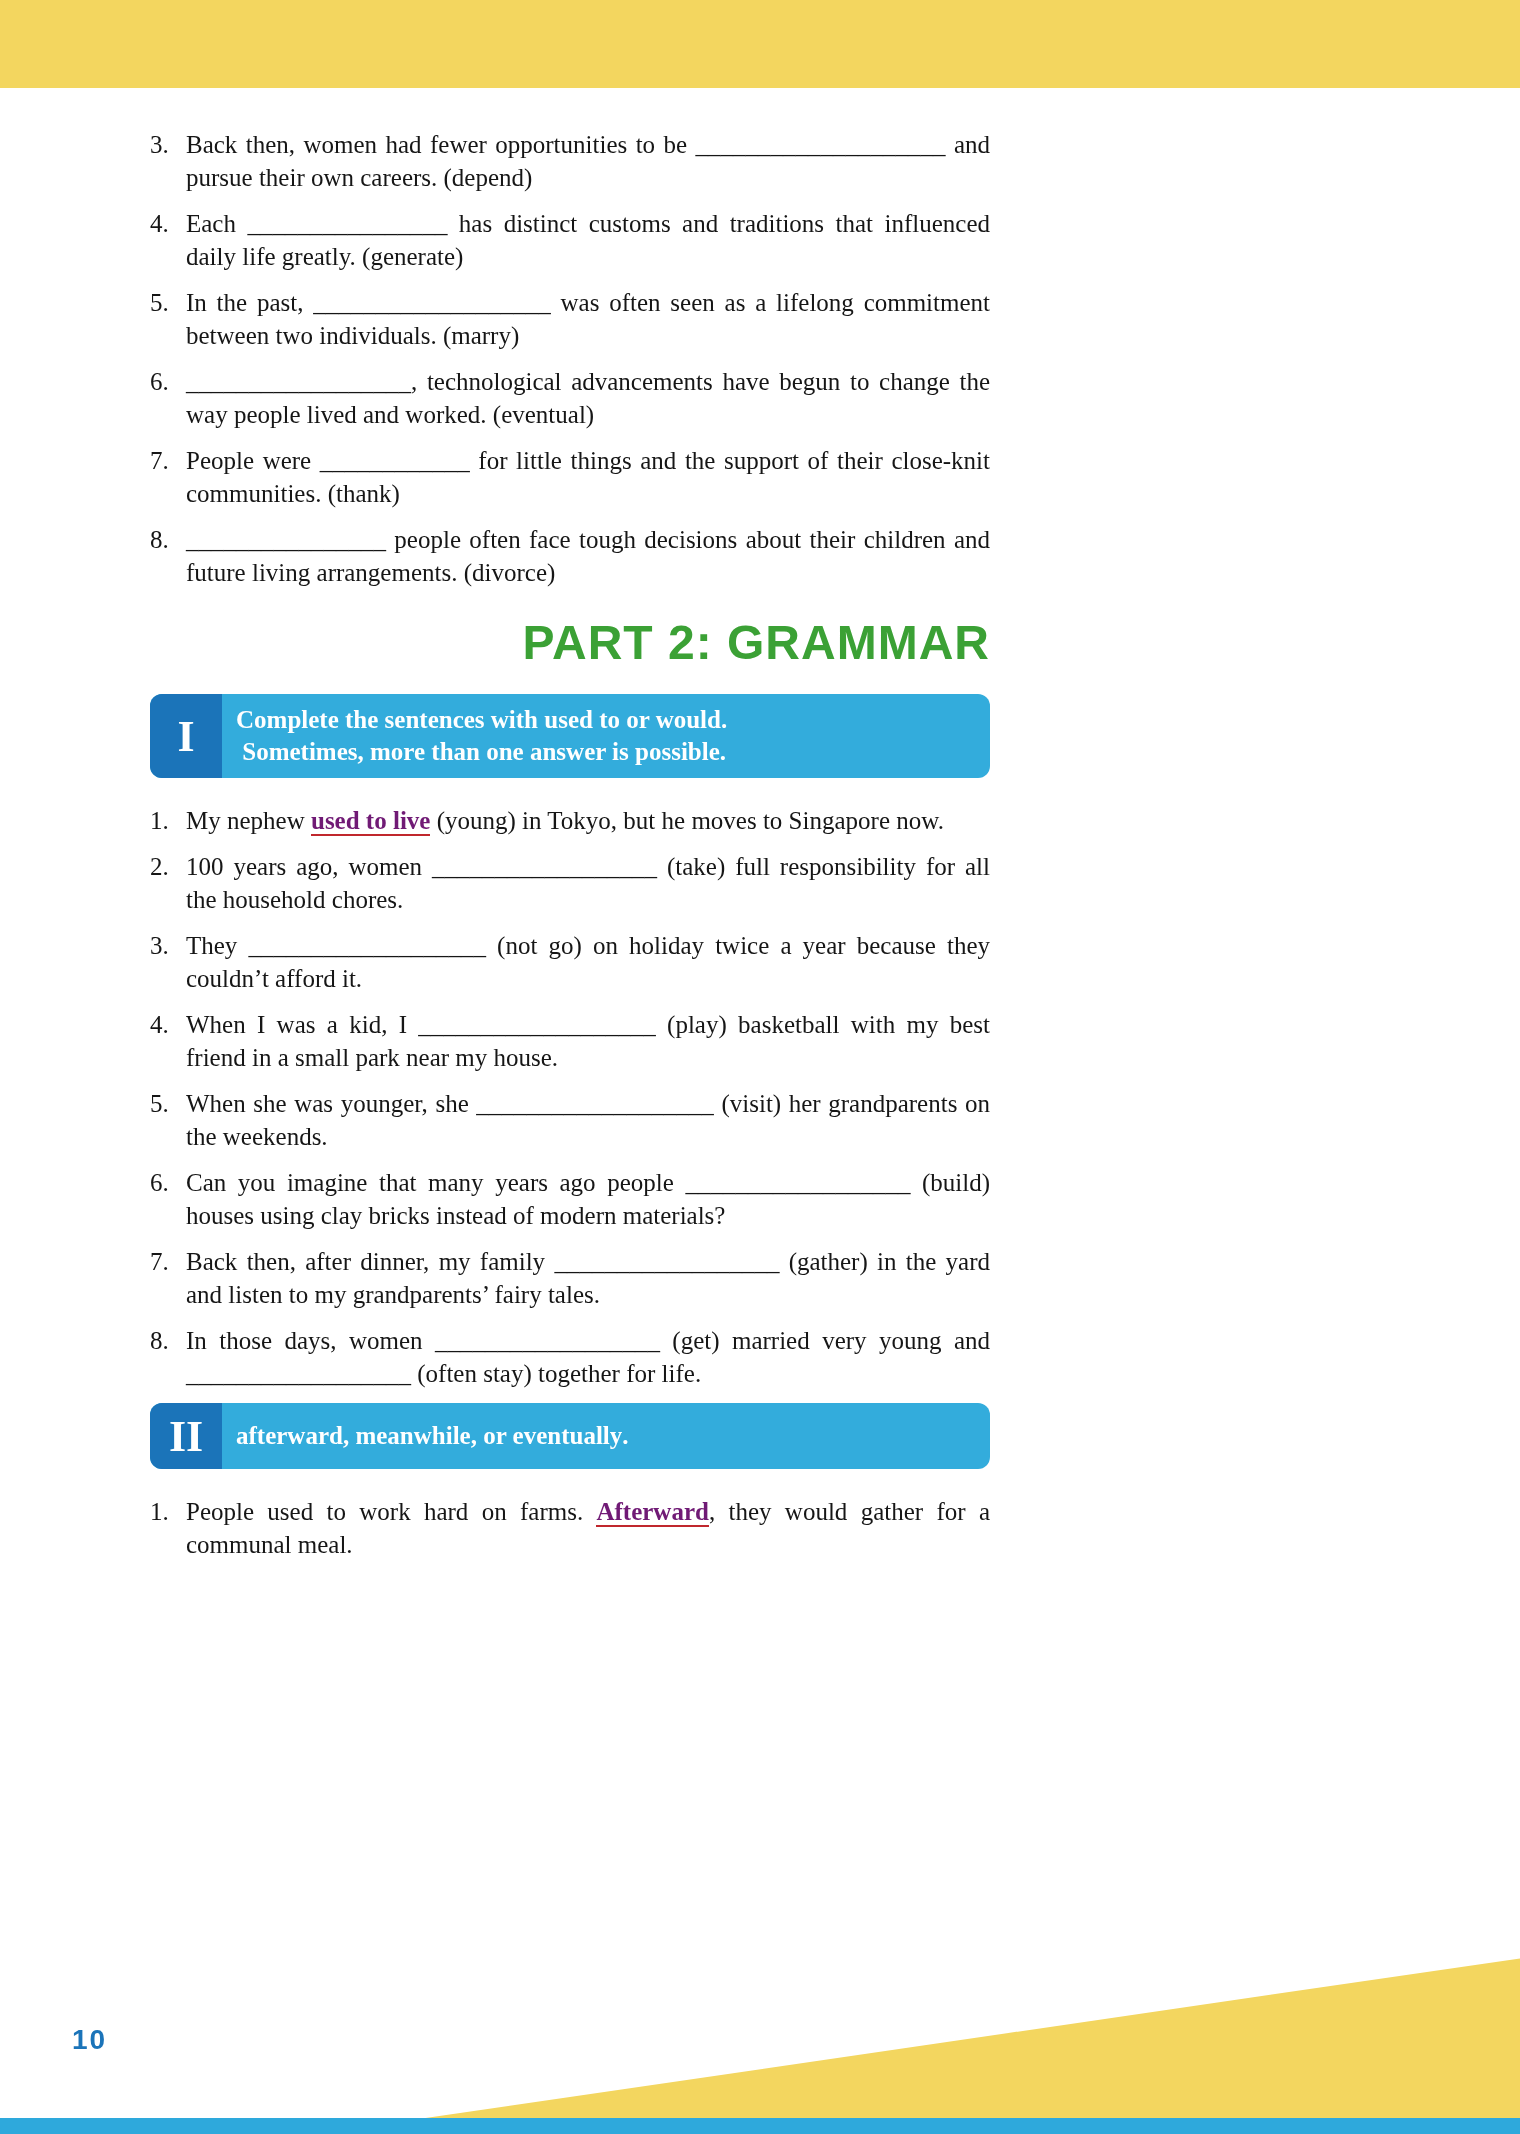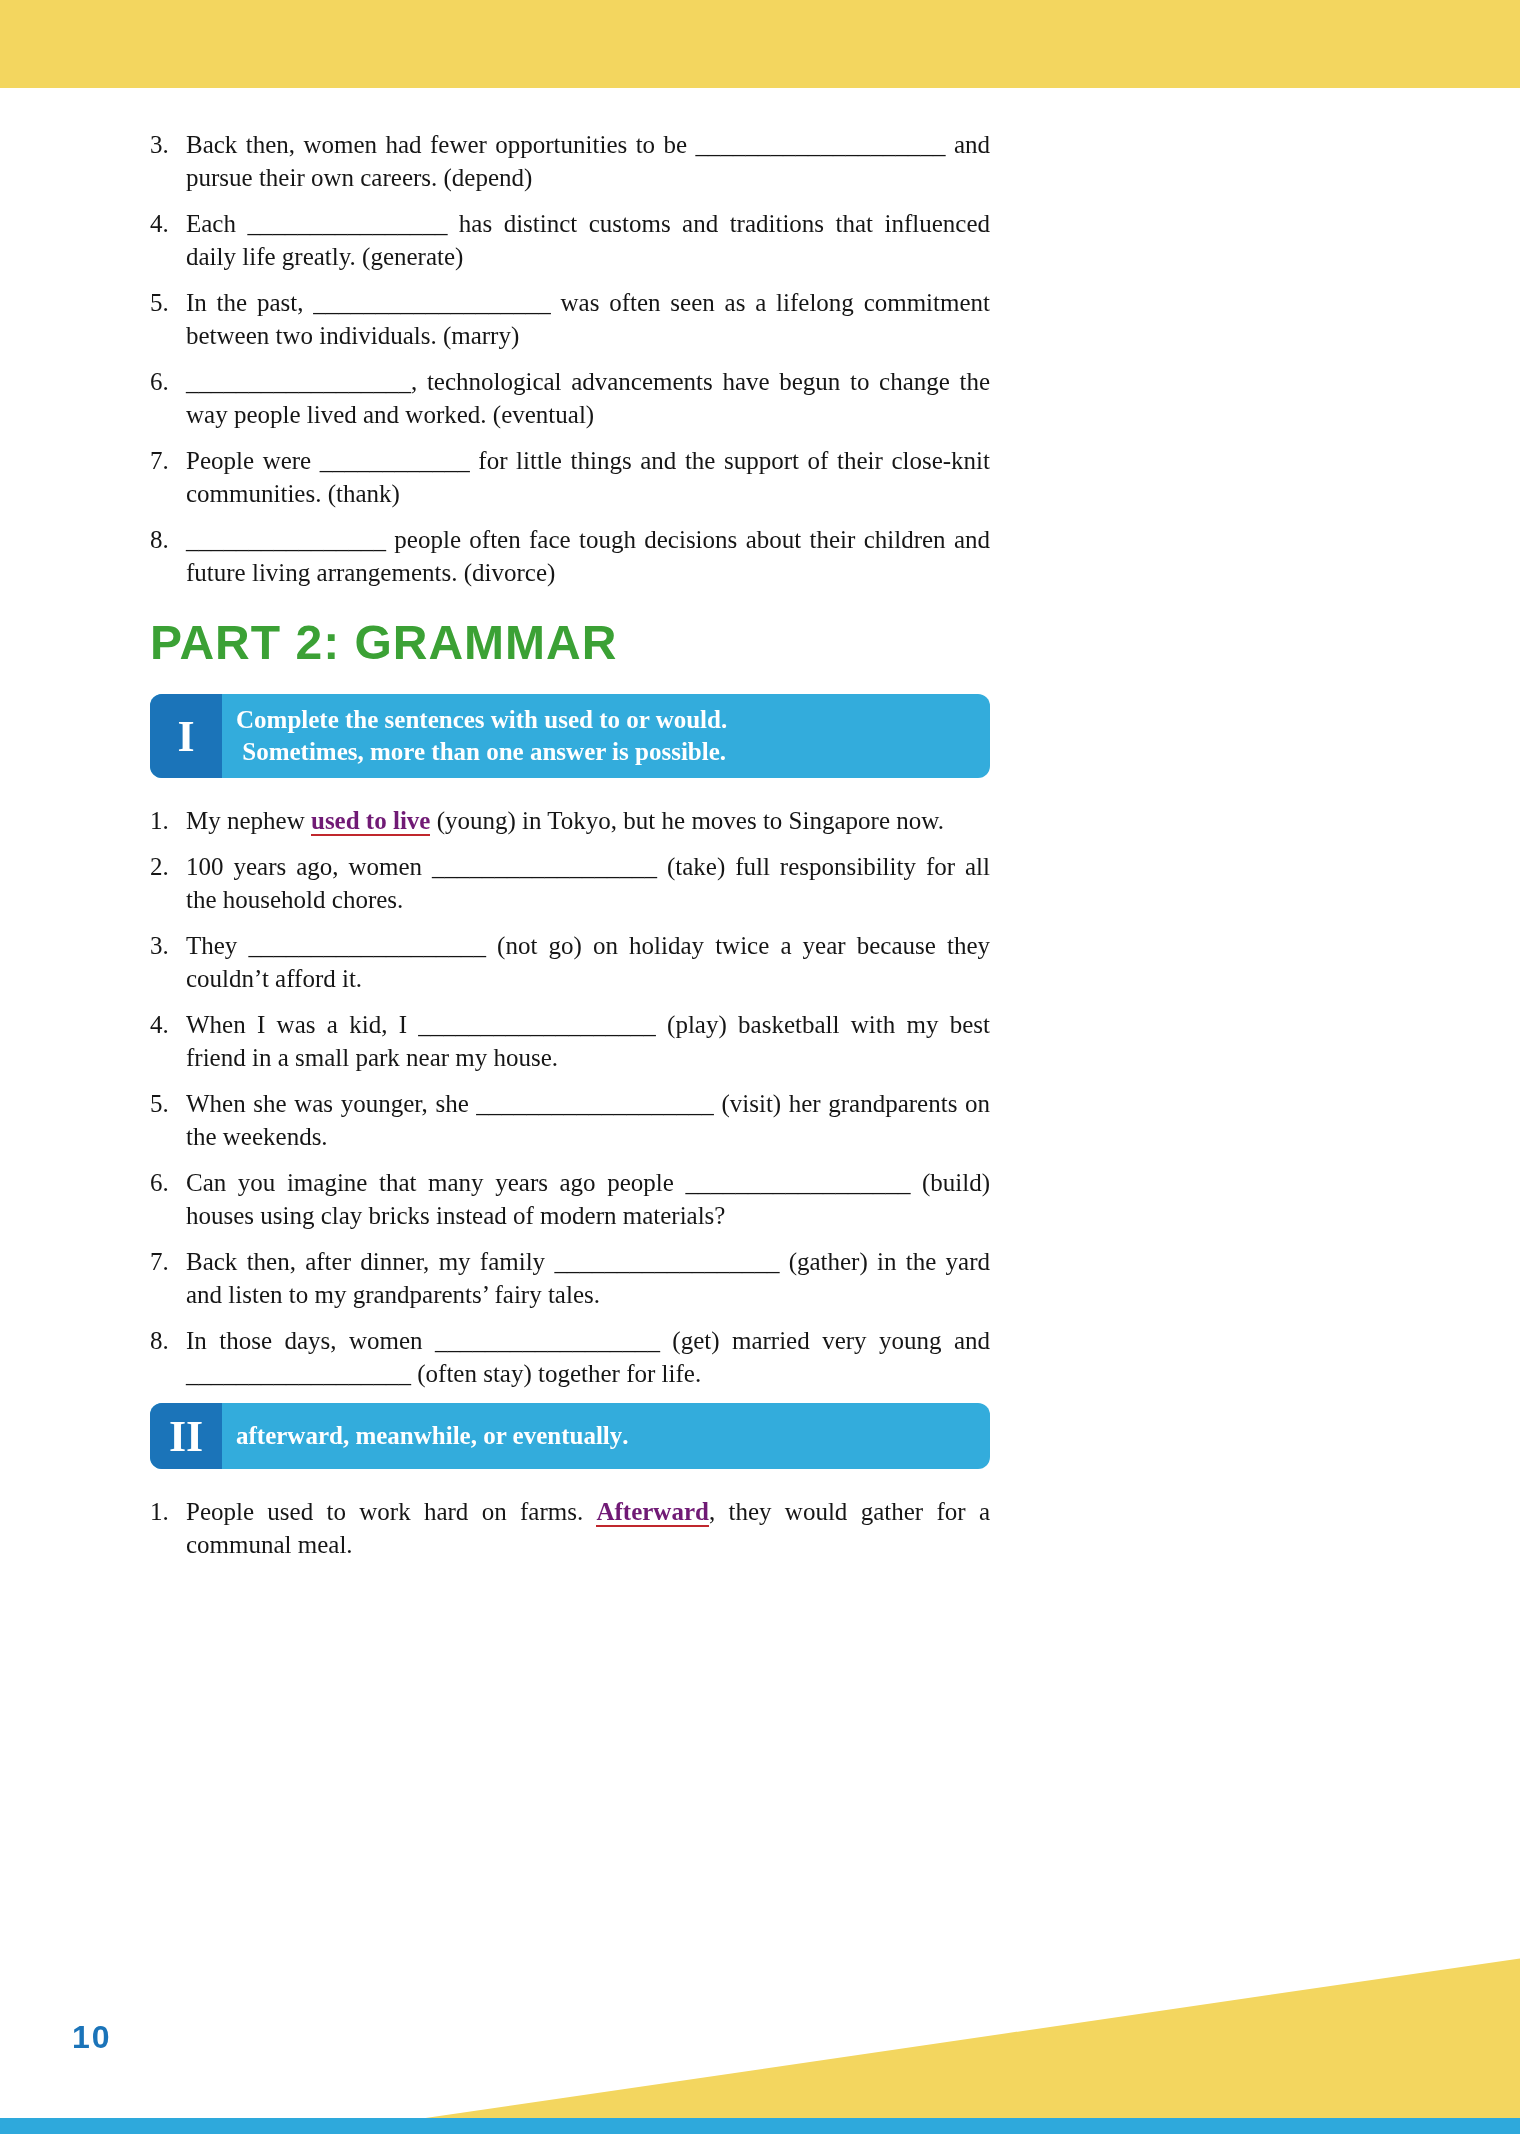--- a/index.html
+++ b/index.html
@@ -7,36 +7,36 @@
         font-family:"Liberation Serif", serif;color:#161616;}
   .top-band{position:absolute;top:0;left:0;right:0;height:88px;background:#F3D65F;}
   .bottom-strip{position:absolute;bottom:0;left:0;right:0;height:16px;background:#2EA9DC;}
   .bottom-tri{position:absolute;bottom:16px;left:0;right:0;height:168px;background:#F3D65F;
               clip-path:polygon(100% 5%,100% 100%,28% 100%);}
   .content{position:absolute;left:150px;top:128px;width:840px;}
   .item{display:flex;margin-bottom:13px;font-size:25px;line-height:33px;}
   .num{width:36px;flex:none;}
   .text{flex:1;text-align:justify;}
   .answer{color:#701a75;font-weight:bold;border-bottom:2.5px solid #C0272D;}
-  .part-title{text-align:left;margin:26px 0 24px 0;
+  .part-title{text-align:right;margin:26px 0 24px 0;
               font-family:"Liberation Sans", sans-serif;font-weight:900;font-size:48px;
               letter-spacing:1px;color:#3BA135;}
   .banner{display:flex;align-items:stretch;background:#33ACDC;border-radius:12px;
           margin:10px 0 26px 0;min-height:66px;}
   .badge{width:72px;flex:none;background:#1B74B9;border-radius:12px 0 0 12px;
          display:flex;align-items:center;justify-content:center;
          color:#ffffff;font-family:"Liberation Serif", serif;font-weight:bold;font-size:44px;}
   .binstr{flex:1;display:flex;flex-wrap:wrap;align-content:center;padding:10px 14px;
           color:#ffffff;font-weight:bold;font-size:25px;line-height:32px;
           font-family:"Liberation Serif", serif;}
   .binstr span{white-space:pre-wrap;}
   .it{}
   .items-block{margin-bottom:6px;}
   .page-number{position:absolute;left:72px;bottom:78px;
-               font-family:"Liberation Sans", sans-serif;font-weight:bold;font-size:32px;
+               font-family:"Liberation Sans", sans-serif;font-weight:bold;font-size:28px;
                letter-spacing:2px;color:#1B74B9;}
 </style>
 </head>
 <body>
 
 <div class="page">
   <div class="top-band"></div>
   <div class="bottom-tri"></div>
   <div class="bottom-strip"></div>
 

